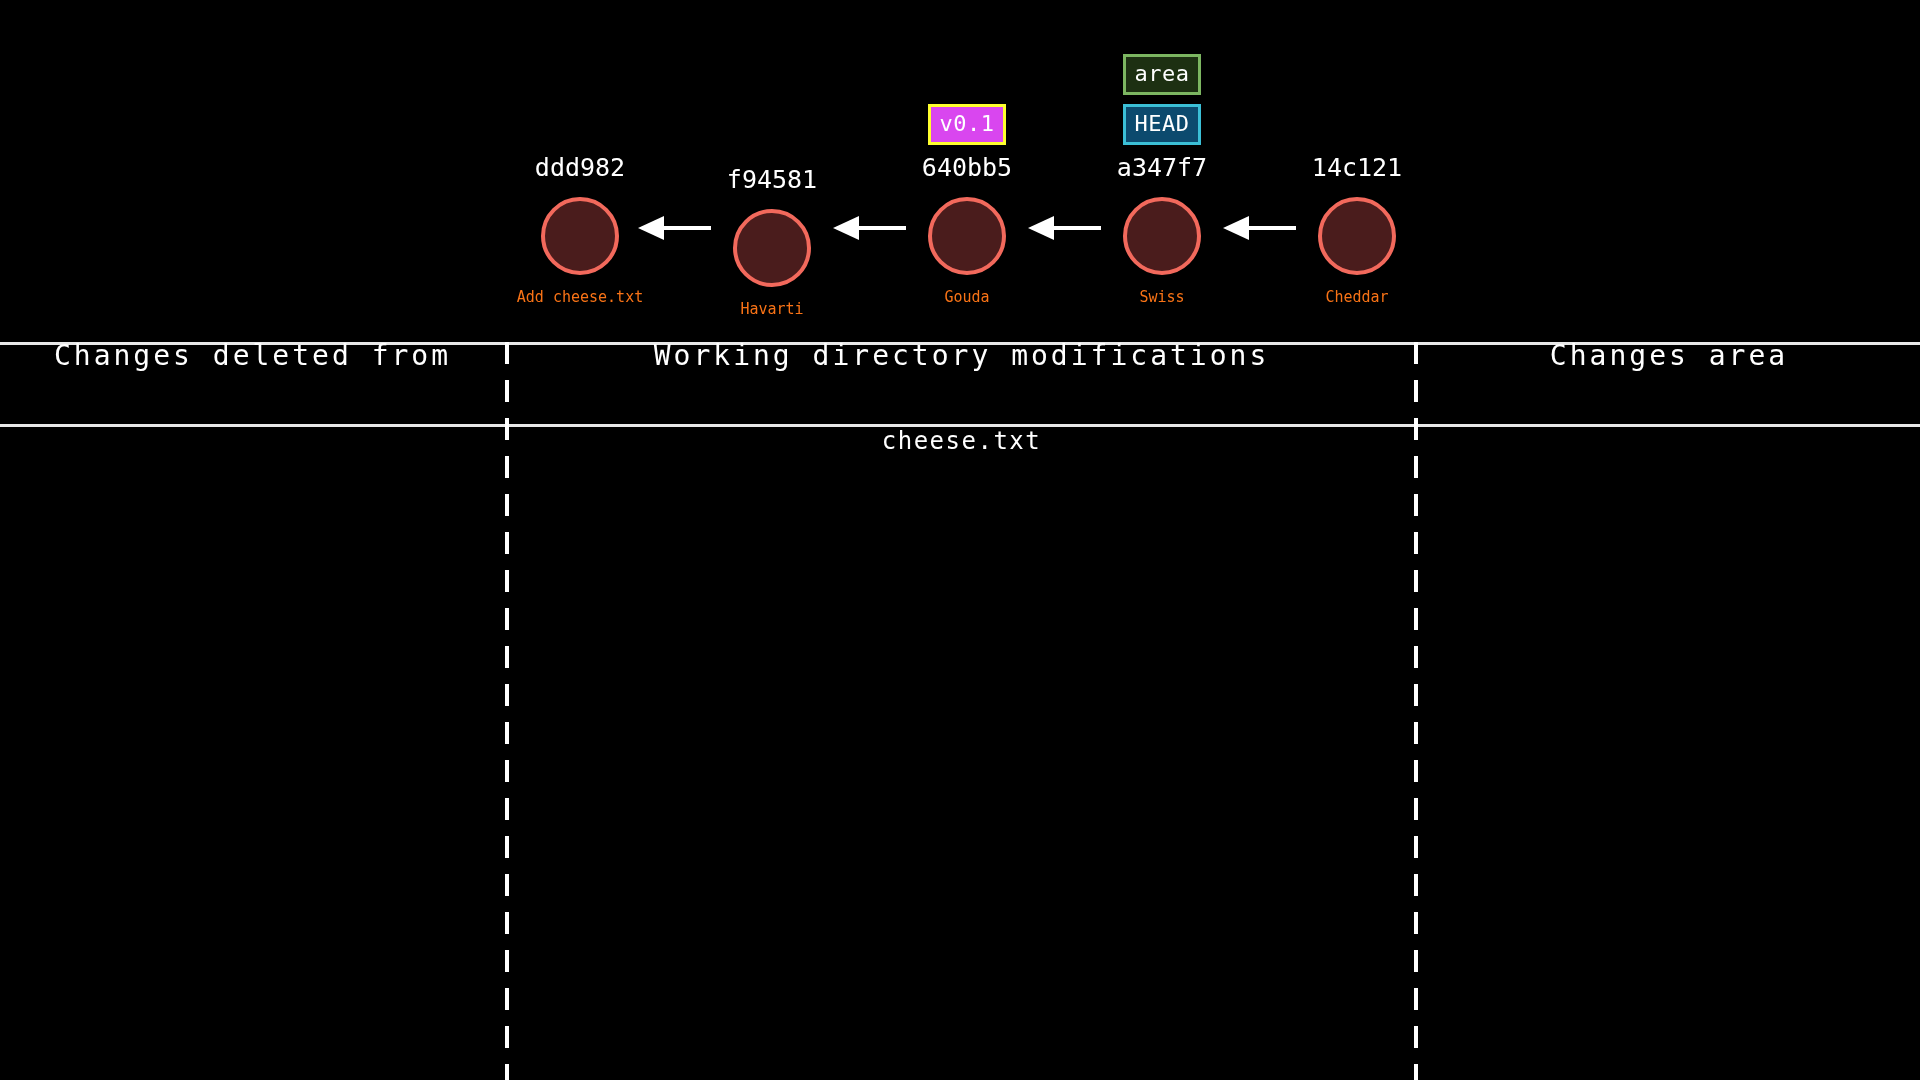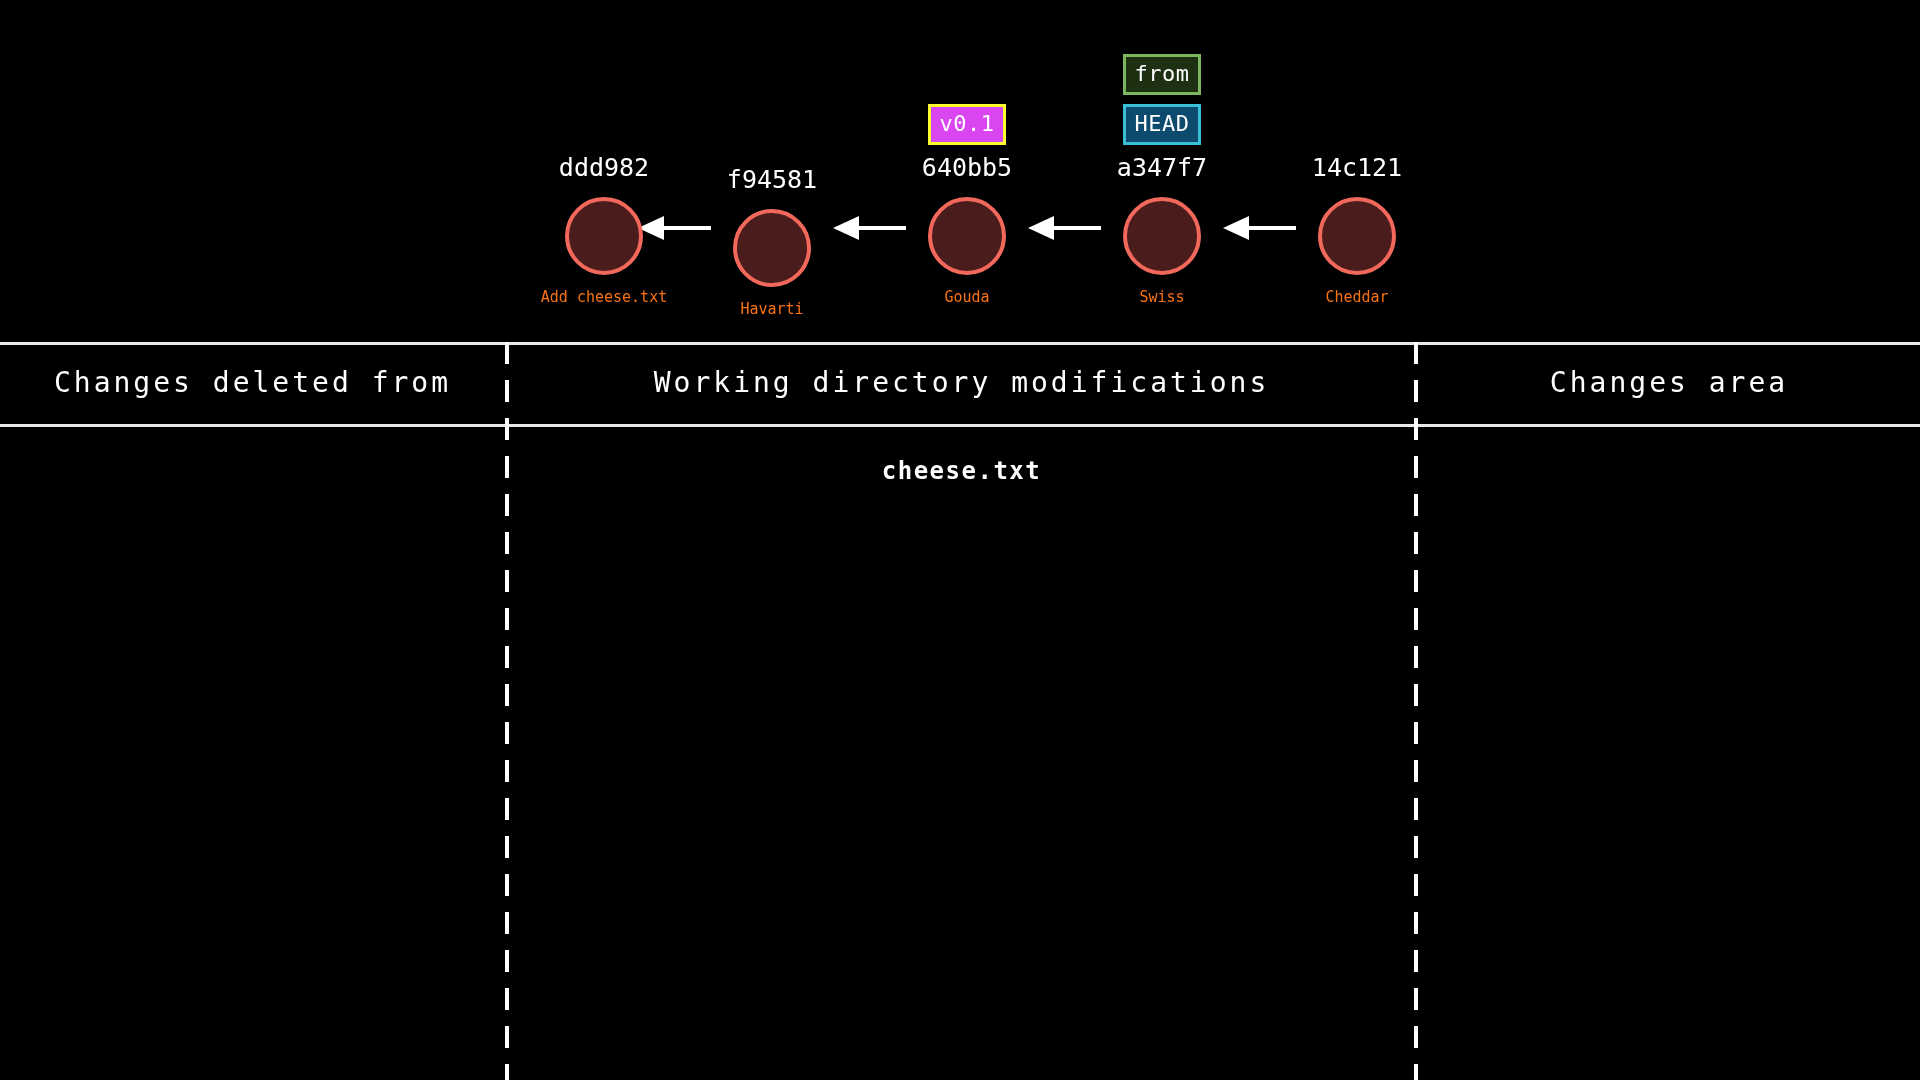--- a/index.html
+++ b/index.html
@@ -160,39 +160,37 @@
     );
     background-size: 4px 38px;
     background-repeat: repeat-y;
   }
 
   .panel-header {
     position: absolute;
     top: 12px;
     height: 82px;
     display: flex;
-    align-items: center;
+    align-items: flex-start;
     justify-content: center;
   }
   .panel-header .title {
     font-family: "DejaVu Sans Mono", monospace;
     font-size: 28px;
     line-height: 1;
     color: #ffffff;
     letter-spacing: 3px;
     white-space: nowrap;
   }
 
   .panel-body {
     position: absolute;
     top: 94px;
     bottom: 4px;
-    padding-top: 30px;
     text-align: center;
-    font-weight: bold;
   }
   .panel-item {
     font-family: "DejaVu Sans Mono", monospace;
     font-size: 24px;
     line-height: 1.45;
     color: #ffffff;
     letter-spacing: 1.5px;
     white-space: nowrap;
   }
 </style>
@@ -213,21 +211,21 @@
     </div>
     <div class="arrow" style="left:833px; width:73px; top:228px;">
       <div class="head"></div>
       <div class="shaft"></div>
     </div>
     <div class="arrow" style="left:638px; width:73px; top:228px;">
       <div class="head"></div>
       <div class="shaft"></div>
     </div>
 
-    <div class="commit-node" style="left:604px; top:155px;">
+    <div class="commit-node" style="left:580px; top:155px;">
       <div class="commit-hash">ddd982</div>
       <div class="commit-circle"></div>
       <div class="commit-msg">Add cheese.txt</div>
     </div>
 
     <div class="commit-node" style="left:772px; top:167px;">
       <div class="commit-hash">f94581</div>
       <div class="commit-circle"></div>
       <div class="commit-msg">Havarti</div>
     </div>
@@ -236,21 +234,21 @@
       <div class="badge-stack">
         <span class="badge badge-tag">v0.1</span>
       </div>
       <div class="commit-hash">640bb5</div>
       <div class="commit-circle"></div>
       <div class="commit-msg">Gouda</div>
     </div>
 
     <div class="commit-node" style="left:1162px; top:155px;">
       <div class="badge-stack">
-        <span class="badge badge-main">from</span>
+        <span class="badge badge-main">area</span>
         <span class="badge badge-head">HEAD</span>
       </div>
       <div class="commit-hash">a347f7</div>
       <div class="commit-circle"></div>
       <div class="commit-msg">Swiss</div>
     </div>
 
     <div class="commit-node" style="left:1357px; top:155px;">
       <div class="commit-hash">14c121</div>
       <div class="commit-circle"></div>

